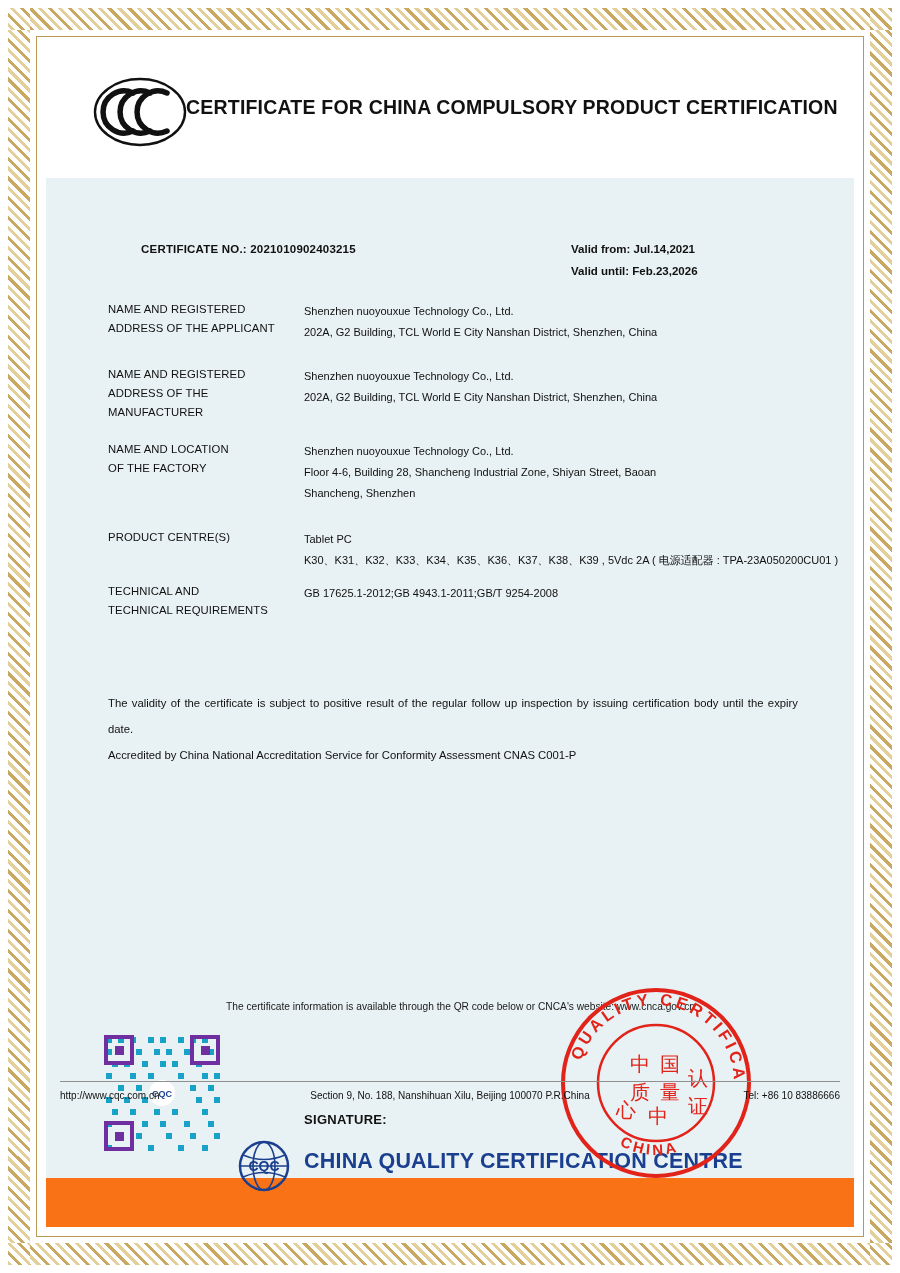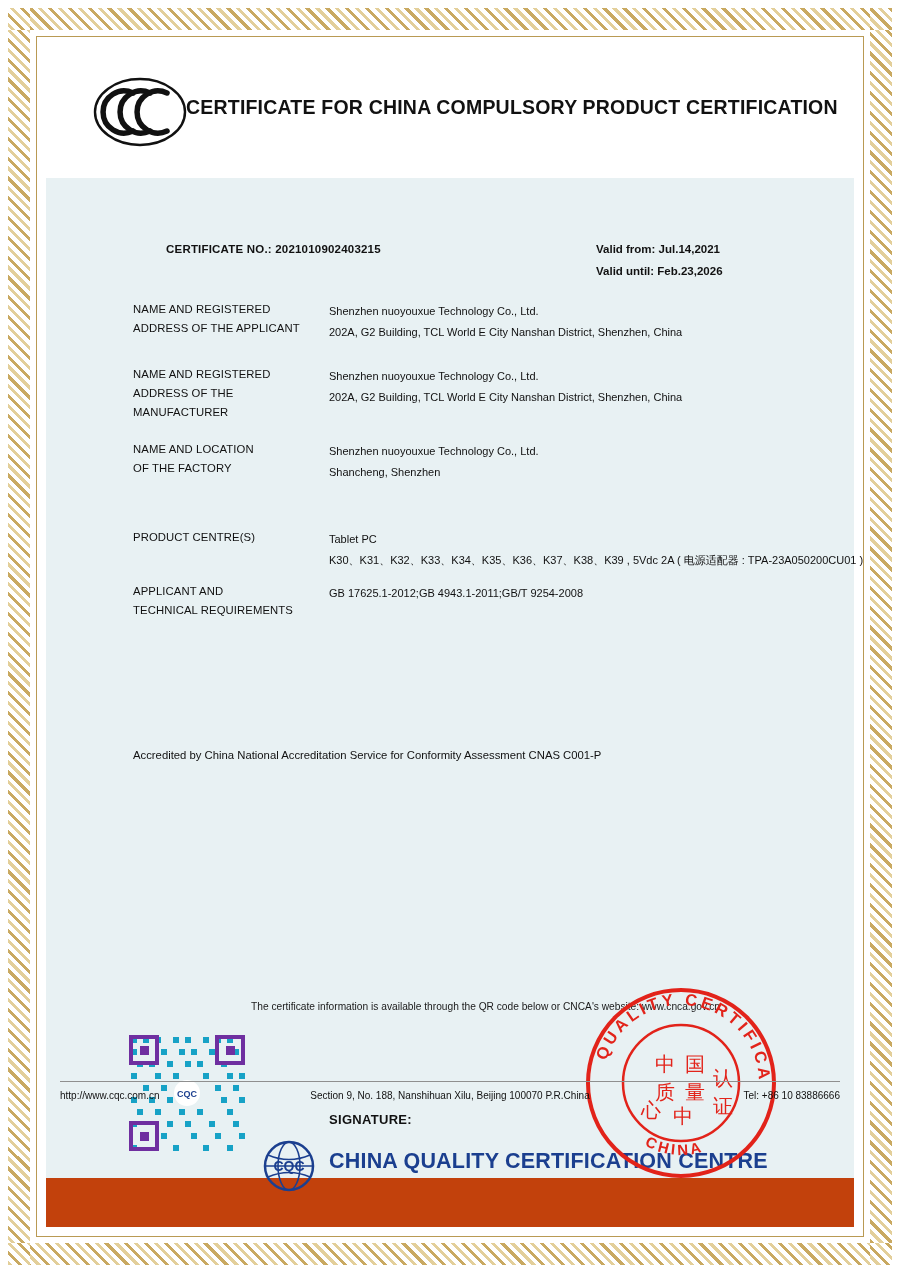--- a/index.html
+++ b/index.html
@@ -47,21 +47,21 @@
     box-sizing: border-box;
     border: 1px solid #b99a54;
   }
 
   
   .content {
     position: absolute;
     left: 46px; top: 46px;
     width: 808px; height: 1181px;
     box-sizing: border-box;
-    background: #c2410c;
+    background: #f97316;
   }
 
   
   .header {
     position: relative;
     height: 132px;
     background: #ffffff;
   }
   .ccc-logo {
     position: absolute;
@@ -87,21 +87,20 @@
     left: 0; top: 132px;
     width: 808px;
     height: 1000px;
     background: #e8f1f3;
   }
   .body-inner {
     position: absolute;
     left: 0; top: 0;
     width: 808px;
     height: 848px;
-    margin-left: 25px;
   }
 
   .row-certno {
     position: absolute;
     left: 95px; top: 65px;
     font-size: 11.5px;
     font-weight: bold;
     color: #111;
     letter-spacing: 0.2px;
   }
@@ -287,44 +286,46 @@
           </div>
         </div>
 
         <div class="field" style="top:262px;">
           <div class="label">
             <span>NAME AND LOCATION</span><br>
             <span>OF THE FACTORY</span>
           </div>
           <div class="value">
             <span class="ln">Shenzhen nuoyouxue Technology Co., Ltd.</span>
+            <span class="ln">Floor 4-6, Building 28, Shancheng Industrial Zone, Shiyan Street, Baoan</span>
             <span class="ln">Shancheng, Shenzhen</span>
           </div>
         </div>
 
         <div class="field" style="top:350px;">
           <div class="label">
             <span>PRODUCT CENTRE(S)</span>
           </div>
           <div class="value">
             <span class="ln">Tablet PC</span>
             <span class="ln">K30、K31、K32、K33、K34、K35、K36、K37、K38、K39 , 5Vdc 2A ( 电源适配器 : TPA-23A050200CU01 )</span>
           </div>
         </div>
 
         <div class="field" style="top:404px;">
           <div class="label">
-            <span>APPLICANT AND</span><br>
+            <span>TECHNICAL AND</span><br>
             <span>TECHNICAL REQUIREMENTS</span>
           </div>
           <div class="value">
             <span class="ln">GB 17625.1-2012;GB 4943.1-2011;GB/T 9254-2008</span>
           </div>
         </div>
 
+        <div class="para justified" style="top:512px;">The validity of the certificate is subject to positive result of the regular follow up inspection by issuing certification body until the expiry date.</div>
         <div class="para" style="top:564px;">Accredited by China National Accreditation Service for Conformity Assessment CNAS C001-P</div>
 
         <div class="qr-note">The certificate information is available through the QR code below or CNCA's website: www.cnca.gov.cn</div>
 
         <div class="qr-code">
           <svg width="120" height="120" viewBox="0 0 120 120">
             <rect x="0" y="0" width="120" height="120" fill="#e8f1f3"></rect>
             <g fill="#17a2c6">
               <rect x="4" y="4" width="6" height="6"></rect>
                 <rect x="16" y="4" width="6" height="6"></rect>

